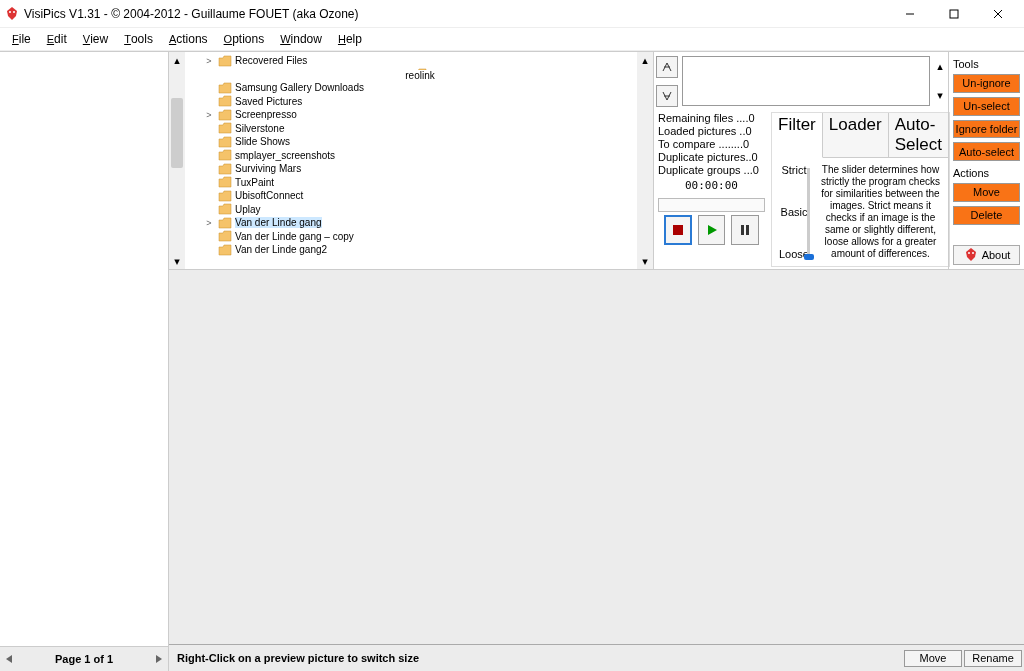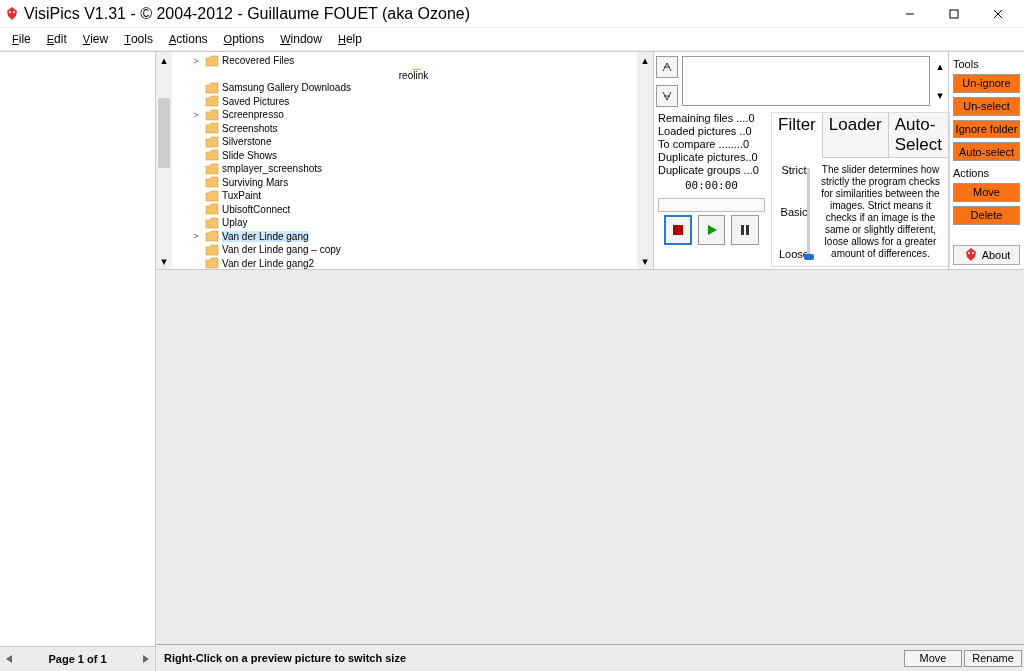--- a/index.html
+++ b/index.html
@@ -1,26 +1,26 @@
 <!DOCTYPE html>
 <html><head>
 <meta charset="utf-8">
 <style>
 * { box-sizing: border-box; margin: 0; padding: 0; font-family: "Segoe UI", Tahoma, sans-serif; font-size: 11px; }
 body { background: #fff; width: 1024px; height: 671px; overflow: hidden; display: flex; flex-direction: column; color: #000; }
 .titlebar { height: 28px; display: flex; align-items: center; padding: 0 4px; border-bottom: 1px solid #eee; }
 .titlebar .logo { width: 16px; height: 16px; margin-right: 4px; }
-.titlebar .title { flex: 1; font-size: 16px; }
+.titlebar .title { flex: 1; font-size: 12px; }
 .titlebar .winbtn { width: 44px; height: 28px; display: flex; align-items: center; justify-content: center; }
 .titlebar .winbtn svg { stroke: #000; }
 .menubar { display: flex; padding: 2px 4px; border-bottom: 1px solid #eee; }
 .menubar span { padding: 2px 8px; font-size: 12px; }
 .menubar span u { text-decoration: underline; }
 .content { flex: 1; display: flex; min-height: 0; border-top: 1px solid #ccc; }
-.left-pane { width: 156px; background: #fff; border-right: 1px solid #ccc; display: flex; flex-direction: column; }
+.left-pane { width: 169px; background: #fff; border-right: 1px solid #ccc; display: flex; flex-direction: column; }
 .left-pane .thumbs { flex: 1; }
 .left-pane .pager { height: 25px; display: flex; align-items: center; justify-content: center; position: relative; font-weight: bold; font-size: 12px; background: #ececec; border-top: 1px solid #ccc; }
 .left-pane .pager .arrow { position: absolute; width: 14px; height: 14px; display: flex; align-items: center; justify-content: center; }
 .left-pane .pager .arrow.l { left: 2px; } .left-pane .pager .arrow.r { right: 2px; }
 .right-col { flex: 1; display: flex; flex-direction: column; min-width: 0; }
 .top-area { height: 218px; display: flex; border-bottom: 1px solid #ccc; }
 .tree-wrap { flex: 1; position: relative; background: #fff; display: flex; min-width: 0; }
 .tree-scroll { width: 16px; background: #f0f0f0; display: flex; flex-direction: column; }
 .tree-scroll .sb-btn { height: 16px; display: flex; align-items: center; justify-content: center; }
 .tree-scroll .thumb { background: #cdcdcd; border-radius: 2px; margin: 2px; }
@@ -165,27 +165,20 @@
               <svg class="folder" width="14" height="12">
                 <path d="M1 3 L5 3 L6 1 L13 1 L13 11 L1 11 Z" fill="#f5c36a" stroke="#c98f2b" stroke-width="0.5"></path>
               </svg>
               <span class="lbl">Screenpresso</span>
             </div>
             <div class="item" style="padding-left: 18px;">
               <span class="expander"></span>
               <svg class="folder" width="14" height="12">
                 <path d="M1 3 L5 3 L6 1 L13 1 L13 11 L1 11 Z" fill="#f5c36a" stroke="#c98f2b" stroke-width="0.5"></path>
               </svg>
-              <span class="lbl">Screenshots</span>
-            </div>
-            <div class="item" style="padding-left: 18px;">
-              <span class="expander"></span>
-              <svg class="folder" width="14" height="12">
-                <path d="M1 3 L5 3 L6 1 L13 1 L13 11 L1 11 Z" fill="#f5c36a" stroke="#c98f2b" stroke-width="0.5"></path>
-              </svg>
               <span class="lbl">Silverstone</span>
             </div>
             <div class="item" style="padding-left: 18px;">
               <span class="expander"></span>
               <svg class="folder" width="14" height="12">
                 <path d="M1 3 L5 3 L6 1 L13 1 L13 11 L1 11 Z" fill="#f5c36a" stroke="#c98f2b" stroke-width="0.5"></path>
               </svg>
               <span class="lbl">Slide Shows</span>
             </div>
             <div class="item" style="padding-left: 18px;">

